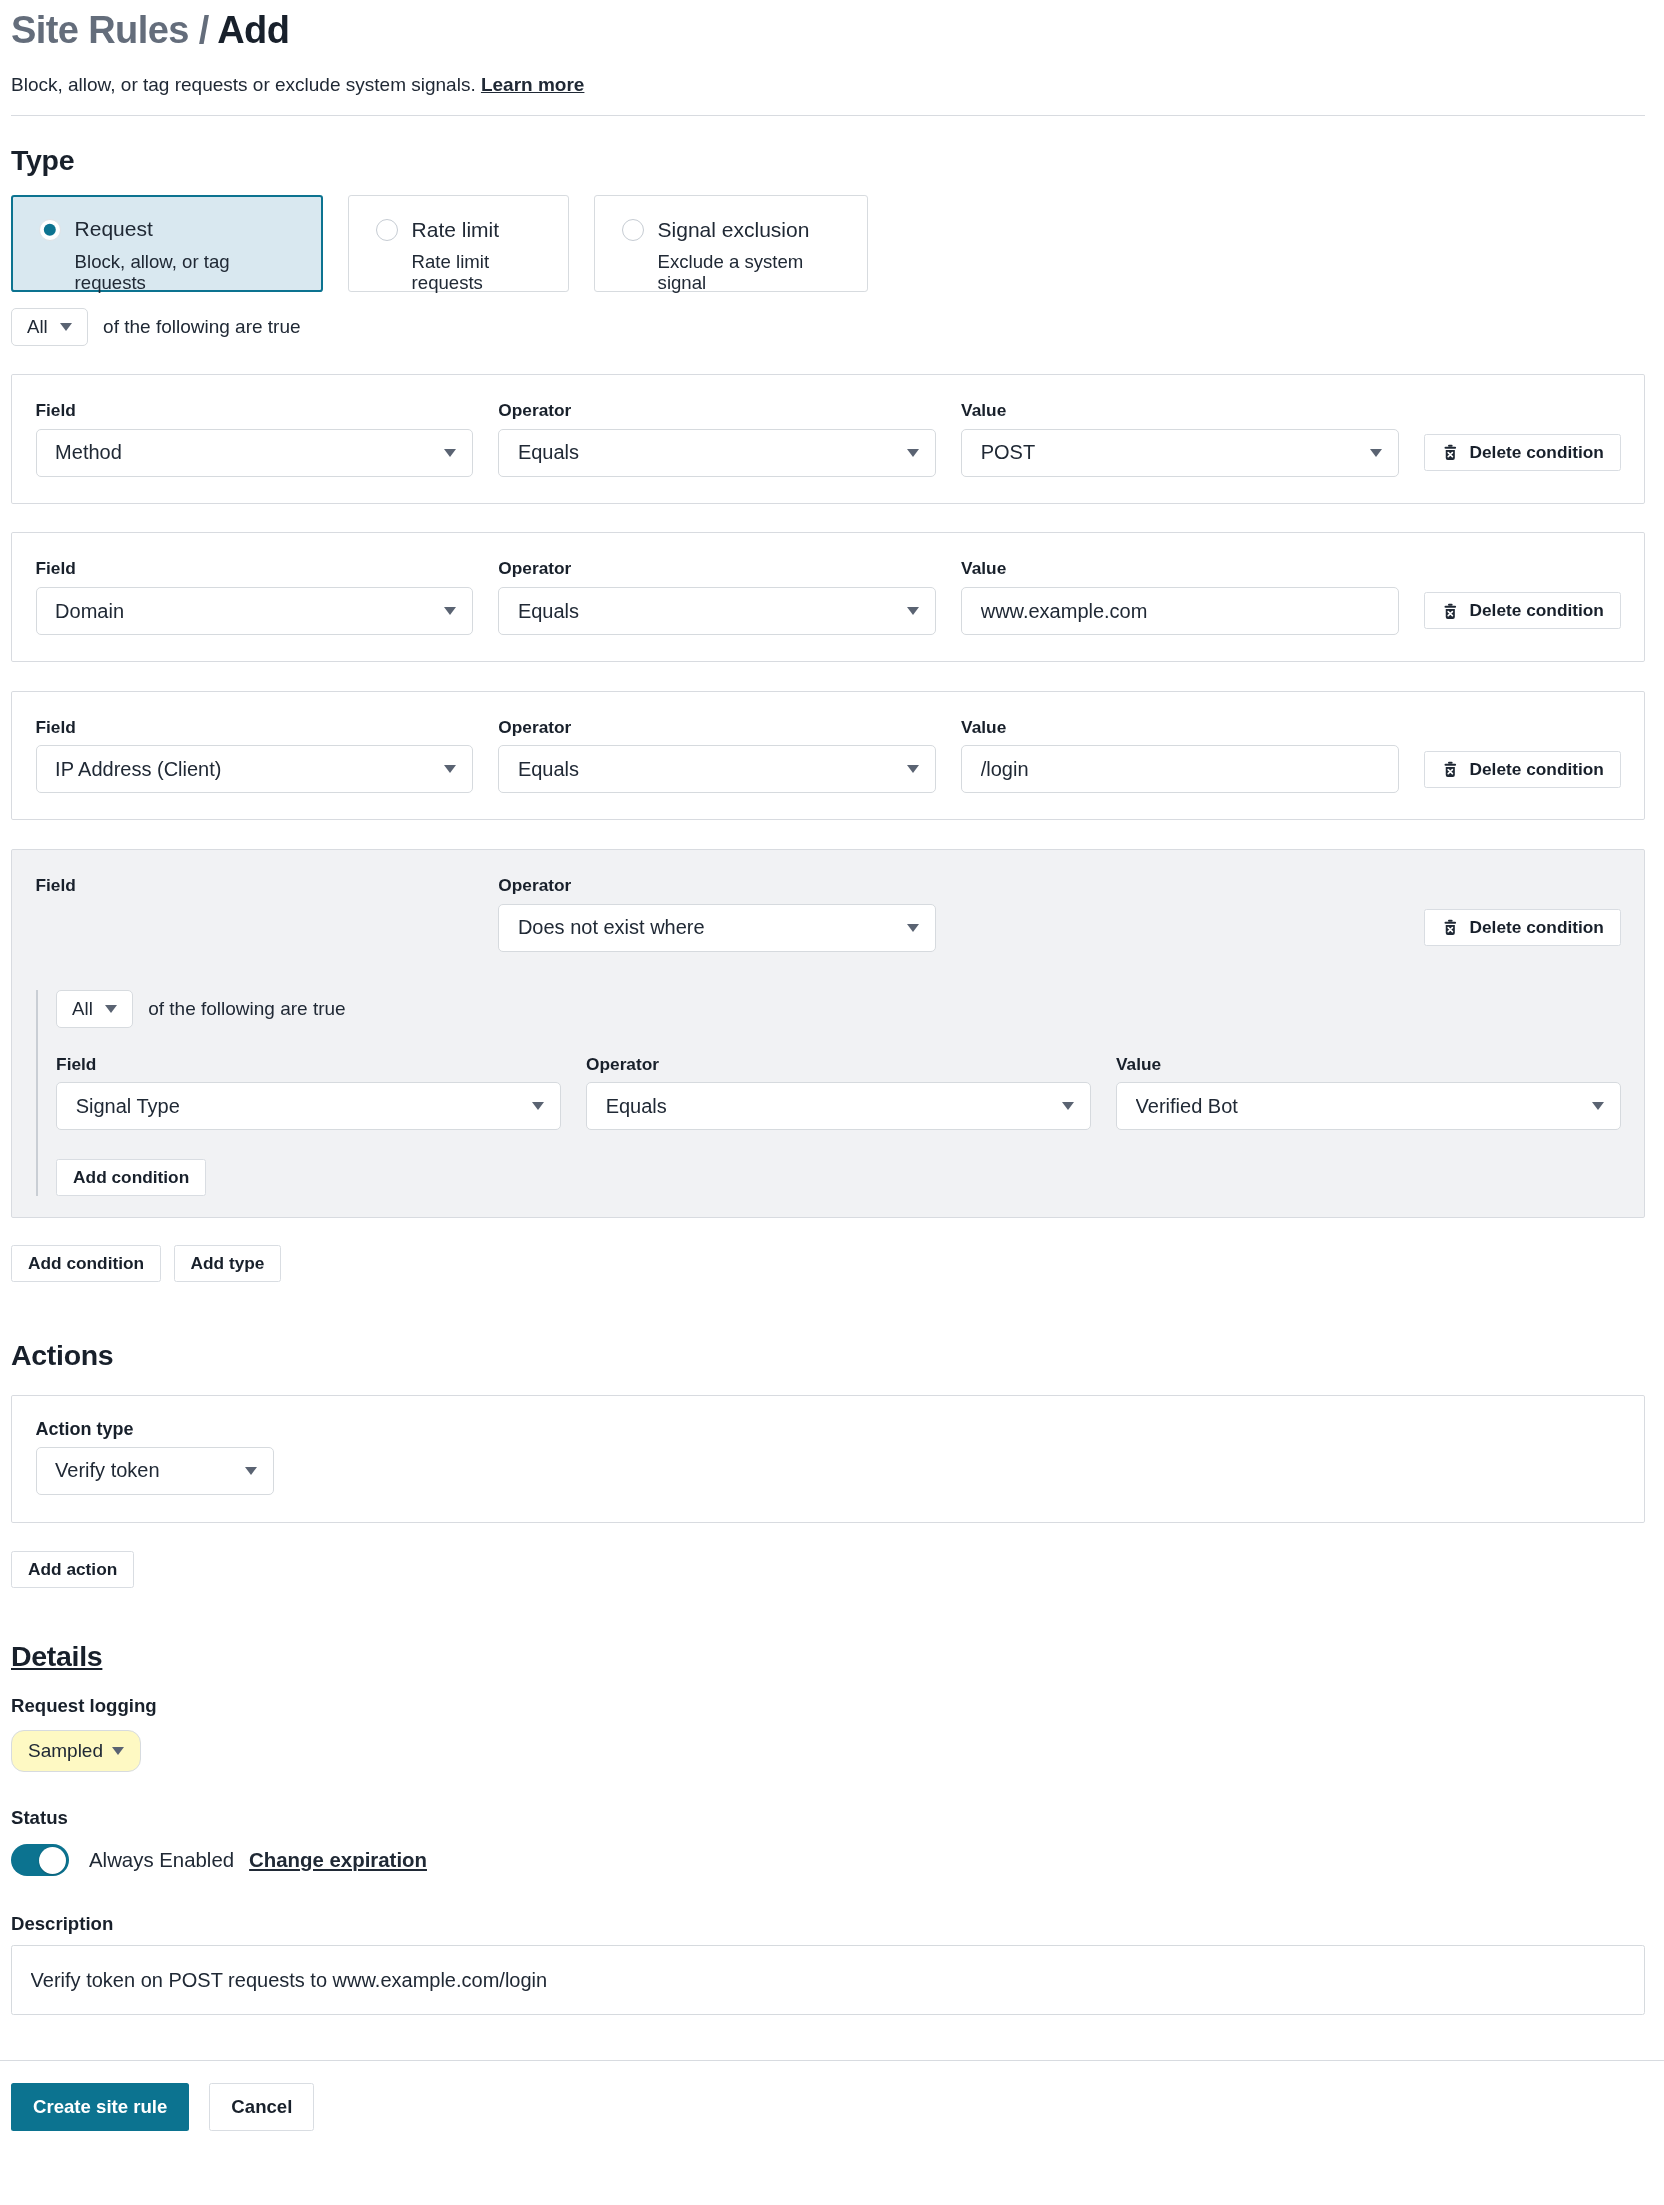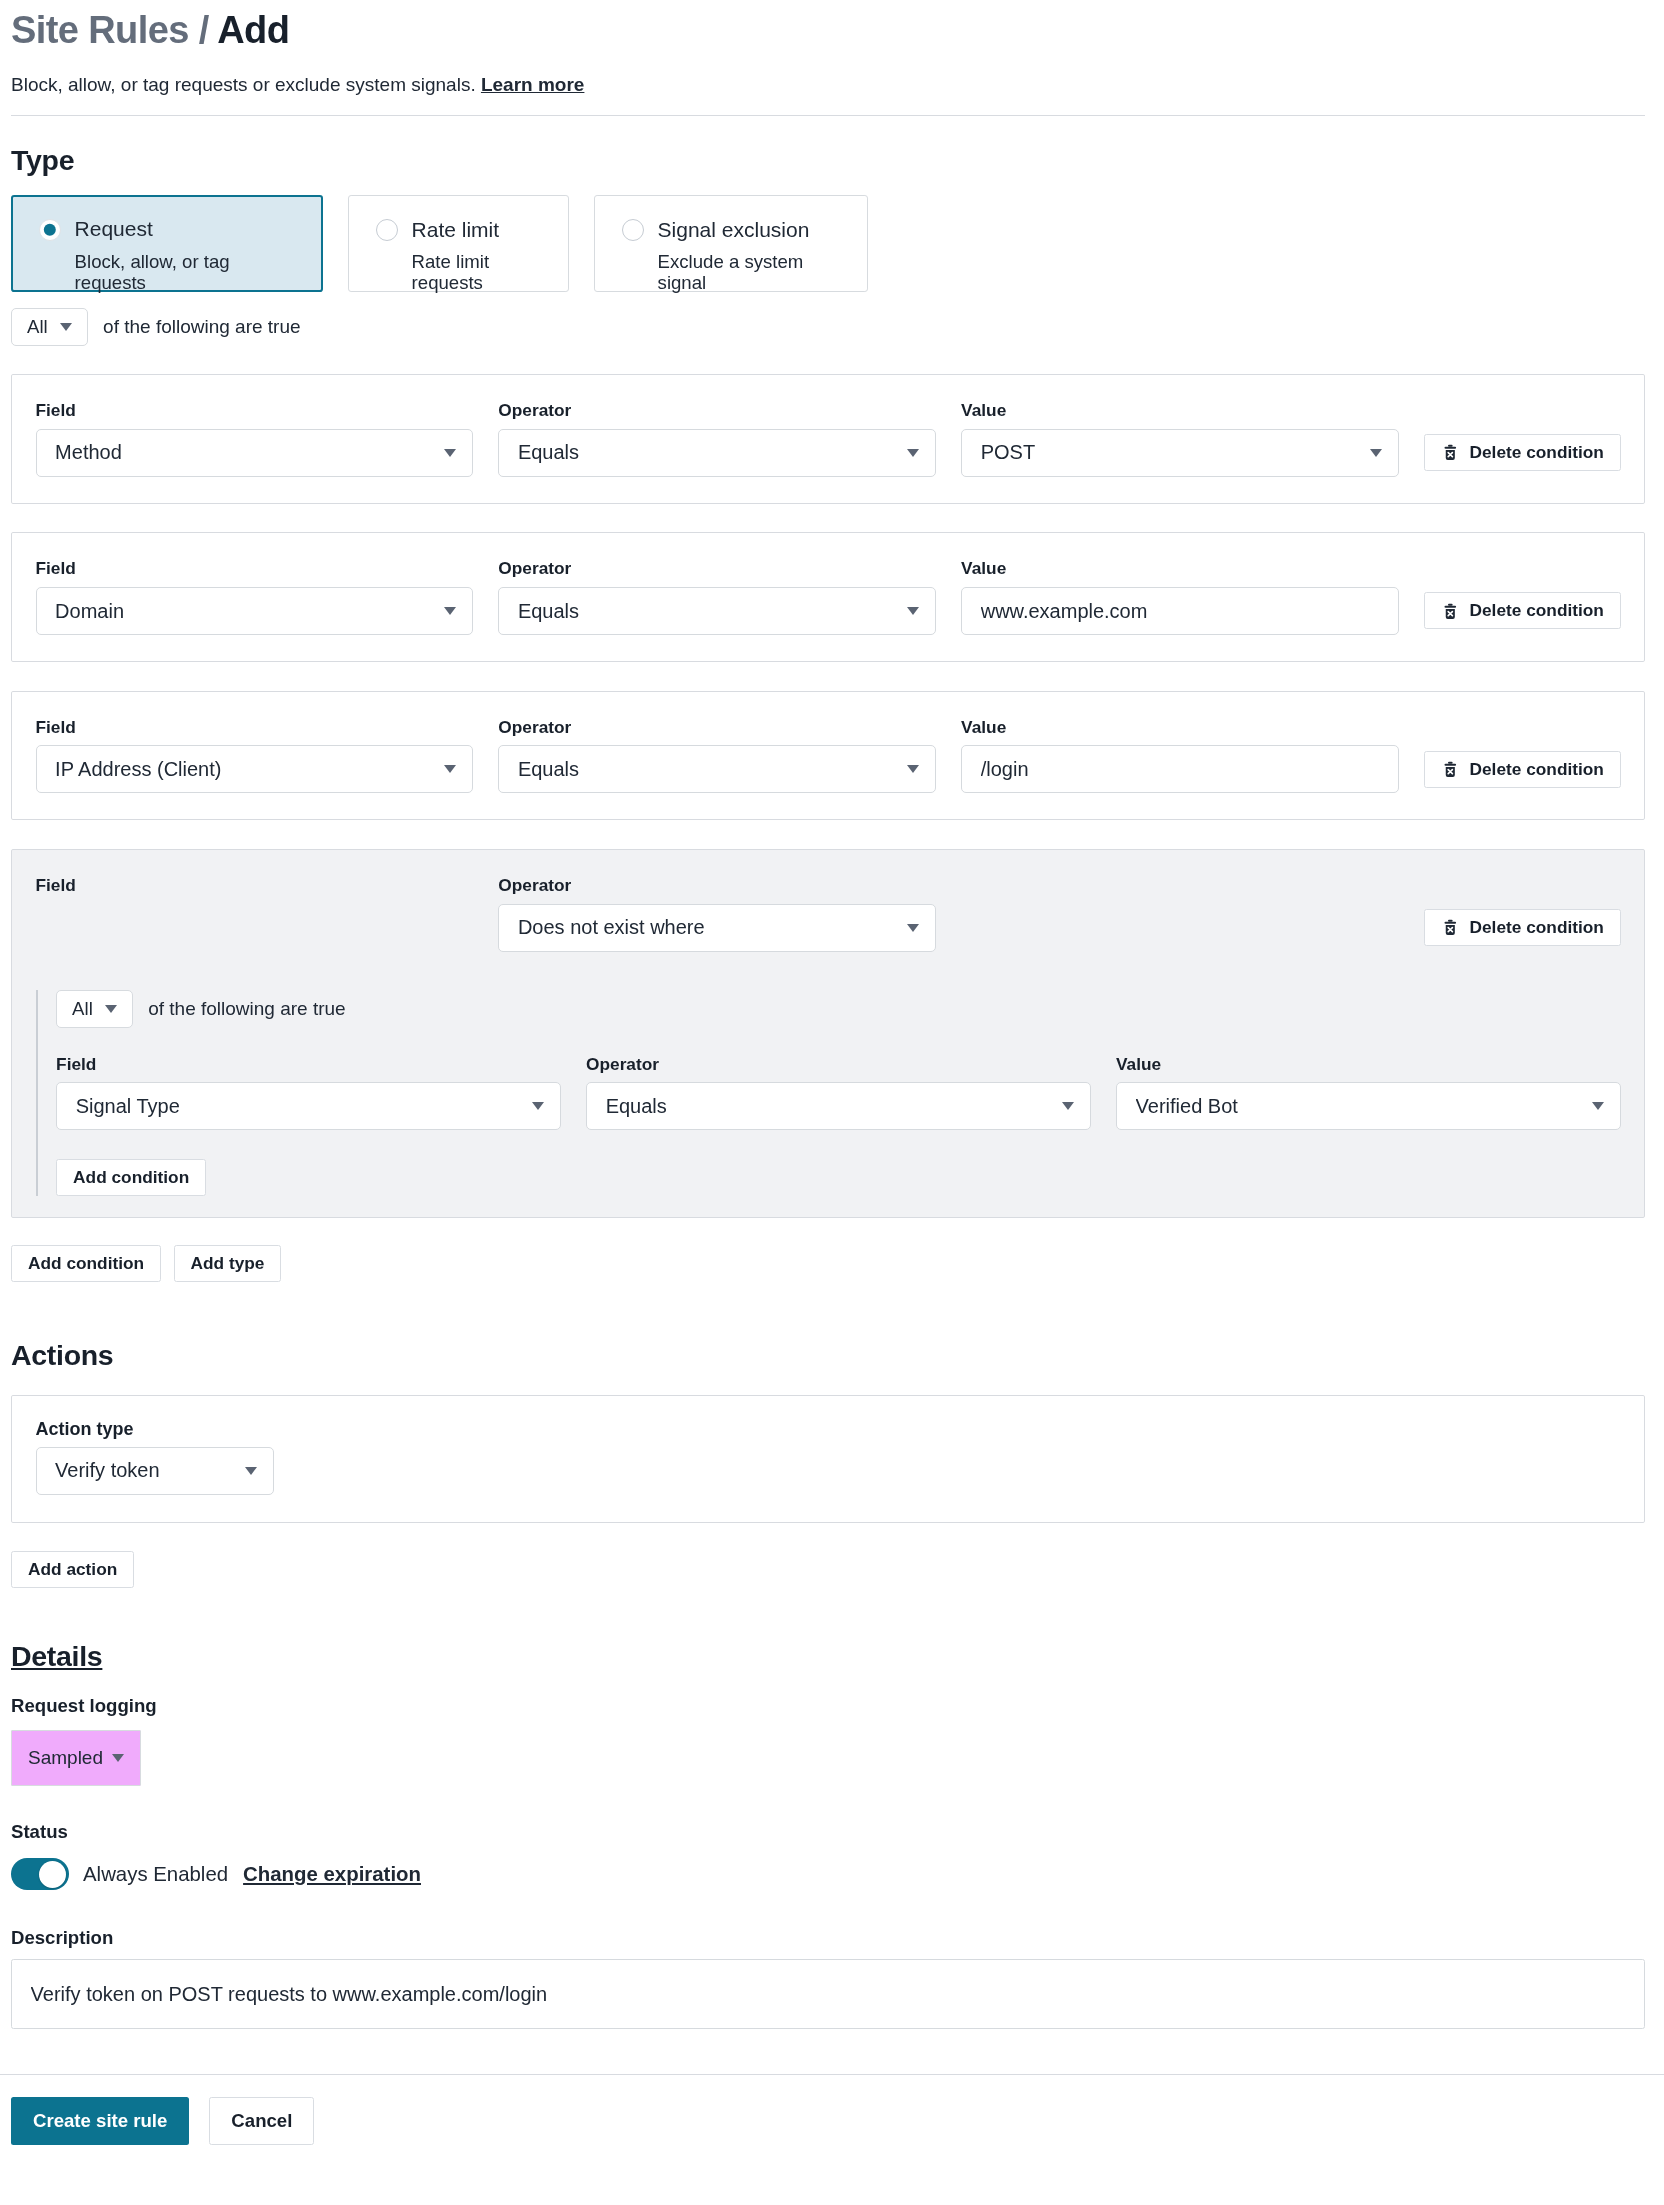--- a/index.html
+++ b/index.html
@@ -83,28 +83,28 @@
 
   
   .actions-panel { margin-top: 23.5px; border: 1.2px solid #d8dbe0; border-radius: 1.9px; background: #fff; padding: 23.5px 23.5px 27px 23.5px; }
   .action-label { font-size: 18px; font-weight: 700; line-height: 18.6px; color: #18202b; }
   .action-select { width: 238px; }
   .add-action { margin-top: 28.5px; }
 
   
   .small-label { font-size: 18.6px; font-weight: 700; line-height: 21px; color: #18202b; }
   .lbl-logging { margin-top: 22px; }
-  .sampled-btn { margin-top: 13.6px; height: 56px; border: 1.2px solid #d7dbdf; border-radius: 1px; background: #f0abfc; display: inline-flex; align-items: center; padding: 0 16px; cursor: pointer; }
+  .sampled-btn { margin-top: 13.6px; height: 42px; border: 1.2px solid #d7dbdf; border-radius: 13px; background: #fef9c3; display: inline-flex; align-items: center; padding: 0 16px; cursor: pointer; }
   .sampled-btn .sel-text { font-size: 19px; color: #202935; }
   .sampled-btn .caret-sm { margin-left: 8.7px; }
   .lbl-status { margin-top: 35px; }
   .status-row { margin-top: 16px; display: flex; align-items: center; }
   .toggle { width: 58px; height: 32px; border-radius: 16px; background: #0c7390; position: relative; cursor: pointer; flex: 0 0 auto; }
   .toggle .knob { position: absolute; top: 2.5px; right: 3.1px; width: 27px; height: 27px; border-radius: 50%; background: #fff; box-shadow: 0 0.6px 1.9px rgba(0,0,0,.25); }
-  .status-text { margin-left: 14px; font-size: 20.4px; color: #202935; }
+  .status-text { margin-left: 20px; font-size: 20.4px; color: #202935; }
   .expire-link { margin-left: 15px; font-size: 20.4px; }
   .lbl-desc { margin-top: 37px; }
   .desc-input {
     margin-top: 11px; width: 100%; height: 70px; border: 1.2px solid #d6dade; border-radius: 2.5px;
     font-size: 20px; color: #202935; padding: 0 18.6px; font-family: "Liberation Sans", sans-serif; background: #fff; outline: none;
   }
 
   
   .footer-divider { margin: 45px -18.6px 0 -11px; border: 0; border-top: 1.2px solid #d8dbe0; }
   .footer { margin-top: 22px; display: flex; gap: 20px; }

